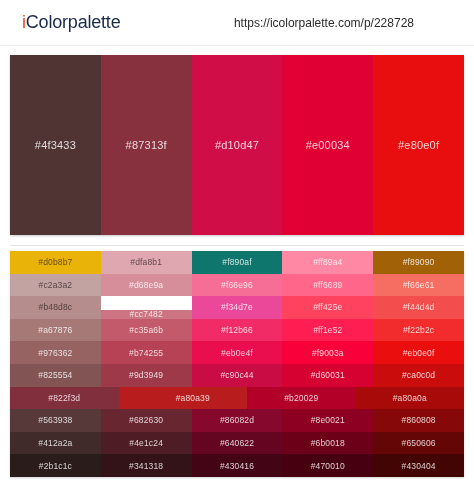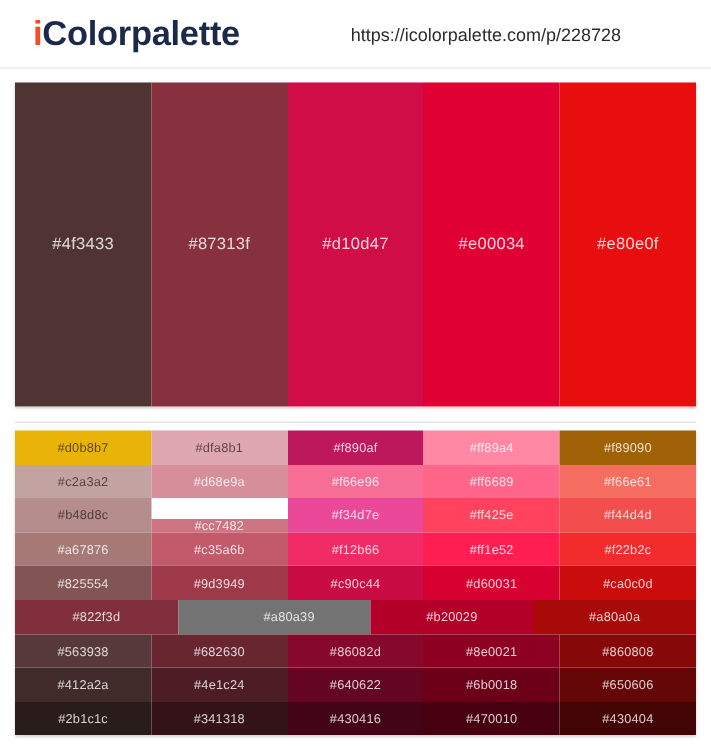--- a/index.html
+++ b/index.html
@@ -14,39 +14,39 @@
   
   .header{
     height:46px;
     display:flex;align-items:center;
     padding:0 18px 0 22px;
     box-sizing:border-box;
     background:#ffffff;
     border-bottom:1px solid #ececec;
   }
   .logo{
-    font-size:23px;
-    font-weight:bold;
+    font-size:18px;
+    font-weight:normal;
     letter-spacing:-.2px;
     color:#1b2a4a;
     white-space:nowrap;
   }
   .logo .i{color:#f04e23;}
   .url{
     margin-left:auto;
     margin-right:42px;
     font-size:12px;
     color:#2b2b2b;
     white-space:nowrap;
   }
 
   
   .main-strip{
     margin:9px 10px 0 10px;
-    height:216px;
+    height:180px;
     display:flex;
     box-shadow:0 1px 2px rgba(0,0,0,.22);
   }
   .main-swatch{
     flex:1 1 0;
     display:flex;
     align-items:center;
     justify-content:center;
     position:relative;
   }
@@ -117,21 +117,21 @@
   <div class="divider"></div>
 
   <div class="grid">
       <div class="grid-row">
         <div class="cell dark-text" style="background: #eab308;">
           <span class="hex">#d0b8b7</span>
         </div>
         <div class="cell dark-text" style="background: rgb(223, 168, 177);">
           <span class="hex">#dfa8b1</span>
         </div>
-        <div class="cell" style="background: #be185d;">
+        <div class="cell" style="background: #0f766e;">
           <span class="hex">#f890af</span>
         </div>
         <div class="cell" style="background: rgb(255, 137, 164);">
           <span class="hex">#ff89a4</span>
         </div>
         <div class="cell" style="background: #a16207;">
           <span class="hex">#f89090</span>
         </div>
       </div>
       <div class="grid-row">
@@ -179,41 +179,58 @@
           <span class="hex">#f12b66</span>
         </div>
         <div class="cell" style="background: rgb(255, 30, 82);">
           <span class="hex">#ff1e52</span>
         </div>
         <div class="cell" style="background: rgb(242, 43, 44);">
           <span class="hex">#f22b2c</span>
         </div>
       </div>
       <div class="grid-row">
+        <div class="cell" style="background: rgb(151, 99, 98);">
+          <span class="hex">#976362</span>
+        </div>
+        <div class="cell" style="background: rgb(183, 66, 85);">
+          <span class="hex">#b74255</span>
+        </div>
+        <div class="cell" style="background: rgb(235, 14, 79);">
+          <span class="hex">#eb0e4f</span>
+        </div>
+        <div class="cell" style="background: rgb(249, 0, 58);">
+          <span class="hex">#f9003a</span>
+        </div>
+        <div class="cell" style="background: rgb(235, 14, 15);">
+          <span class="hex">#eb0e0f</span>
+        </div>
+      </div>
+      <div class="grid-row">
         <div class="cell" style="background: rgb(130, 85, 84);">
           <span class="hex">#825554</span>
         </div>
         <div class="cell" style="background: rgb(157, 57, 73);">
           <span class="hex">#9d3949</span>
         </div>
         <div class="cell" style="background: rgb(201, 12, 68);">
           <span class="hex">#c90c44</span>
         </div>
         <div class="cell" style="background: rgb(214, 0, 49);">
           <span class="hex">#d60031</span>
         </div>
         <div class="cell" style="background: rgb(202, 12, 13);">
           <span class="hex">#ca0c0d</span>
         </div>
       </div>
       <div class="grid-row">
         <div class="cell" style="background: rgb(130, 47, 61);">
           <span class="hex">#822f3d</span>
         </div>
-        <div class="cell" style="background: #737373; padding-left: 20px;">
+        <div class="cell" style="background: #b91c1c; padding-left: 20px;">
           <span class="hex">#a80a39</span>
         </div>
         <div class="cell" style="background: rgb(178, 0, 41);">
           <span class="hex">#b20029</span>
         </div>
         <div class="cell" style="background: rgb(168, 10, 10);">
           <span class="hex">#a80a0a</span>
         </div>
       </div>
       <div class="grid-row">

